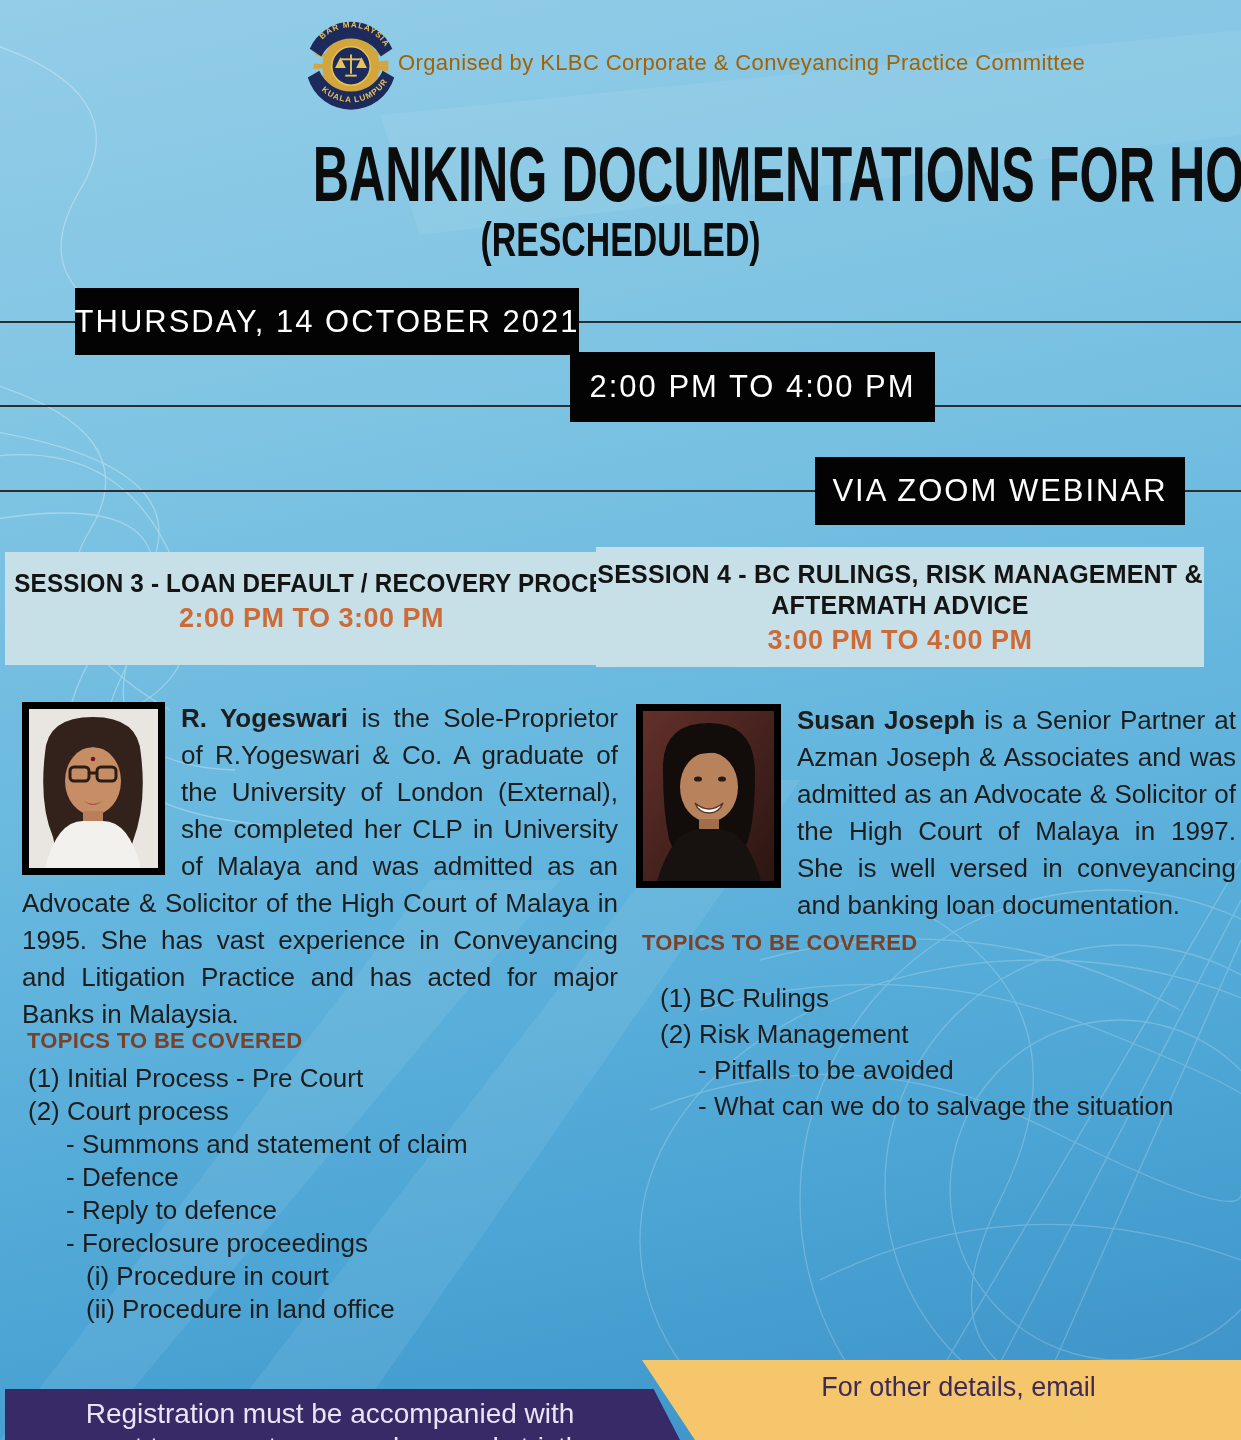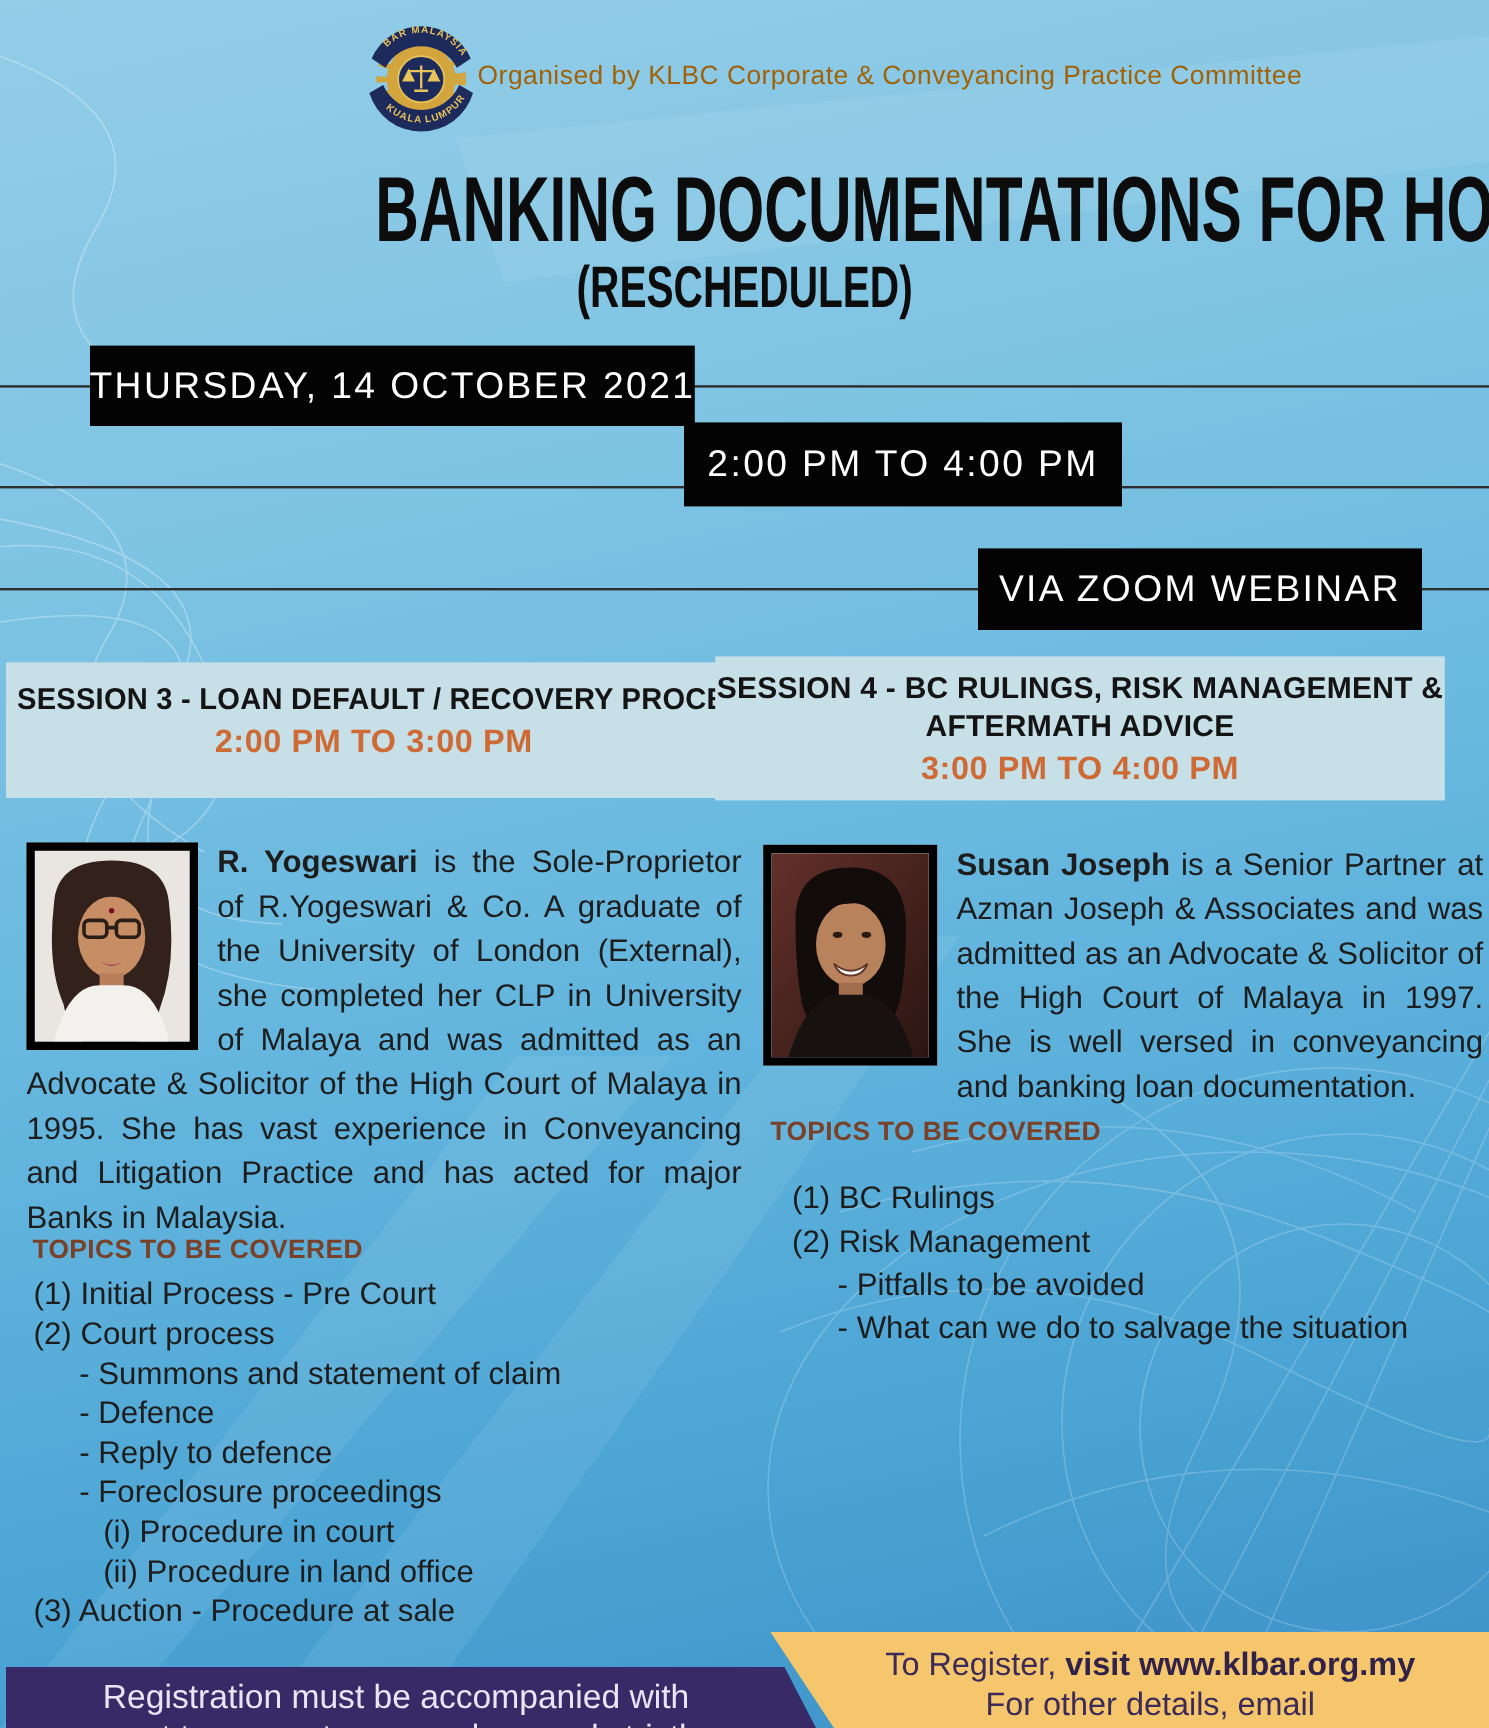--- a/index.html
+++ b/index.html
@@ -191,31 +191,29 @@
 <div class="topics-h th-left">TOPICS TO BE COVERED</div>
 <div class="tlist tl-left">
   <div class="lvl0">(1) Initial Process - Pre Court</div>
   <div class="lvl0">(2) Court process</div>
   <div class="lvl1">- Summons and statement of claim</div>
   <div class="lvl1">- Defence</div>
   <div class="lvl1">- Reply to defence</div>
   <div class="lvl1">- Foreclosure proceedings</div>
   <div class="lvl2">(i)  Procedure in court</div>
   <div class="lvl2">(ii) Procedure in land office</div>
-  <div class="lvl0">(3) Auction - Procedure at sale</div>
 </div>
 
 <div class="topics-h th-right">TOPICS TO BE COVERED</div>
 <div class="tlist tl-right">
   <div class="lvl0">(1) BC Rulings</div>
   <div class="lvl0">(2) Risk Management</div>
   <div class="lvl1">- Pitfalls to be avoided</div>
   <div class="lvl1">- What can we do to salvage the situation</div>
 </div>
 
 <div class="purple">
   <div>Registration must  be accompanied with</div>
   <div>payment to guarantee your place and strictly on</div>
 </div>
 <div class="amber">
-  <div><span>To Register, </span><b>visit www.klbar.org.my</b></div>
   <div>For other details, email</div>
 </div>
 
 </body></html>

